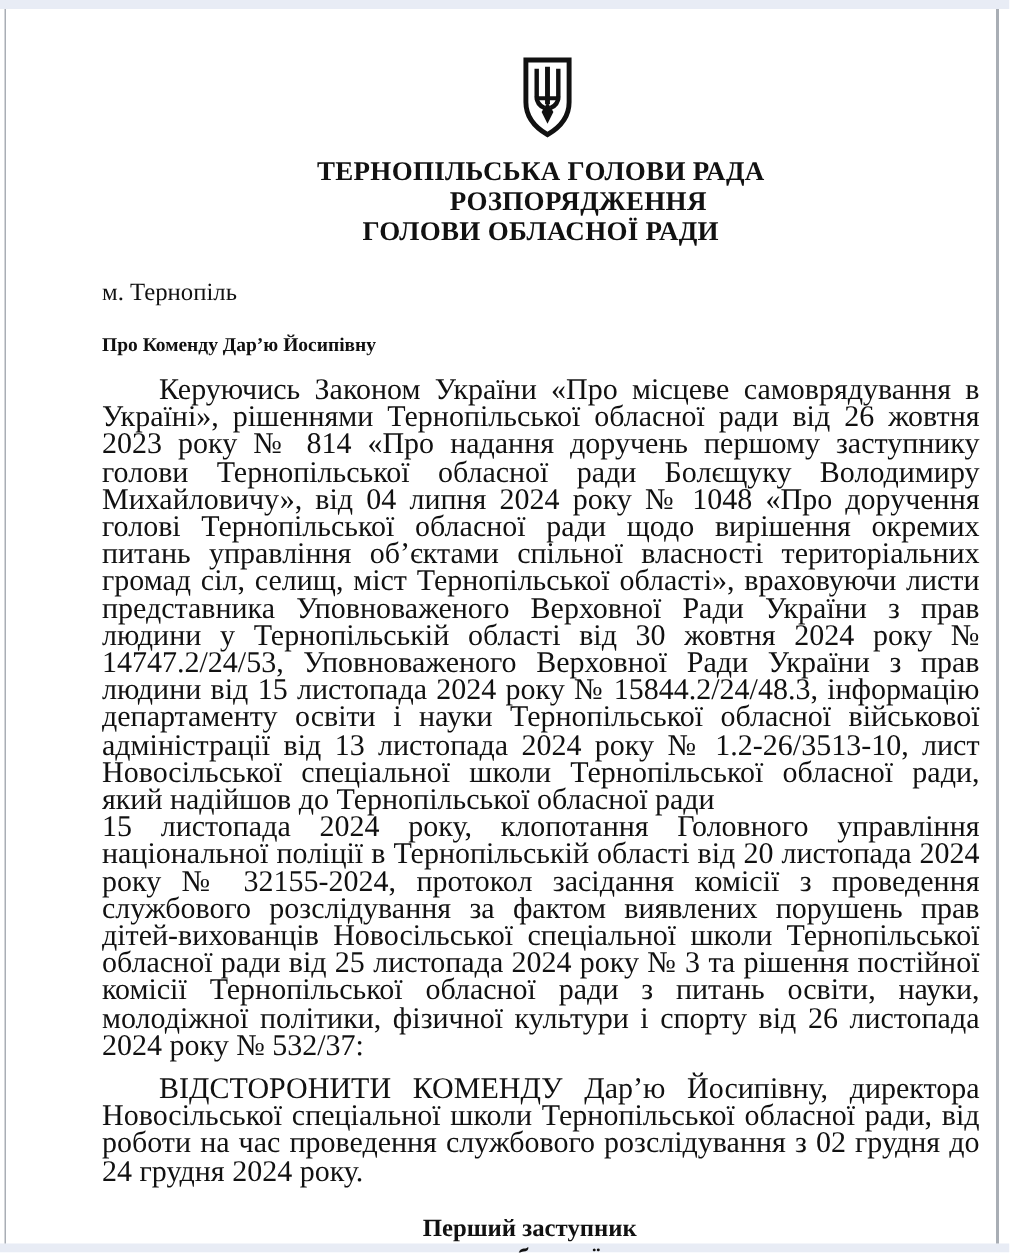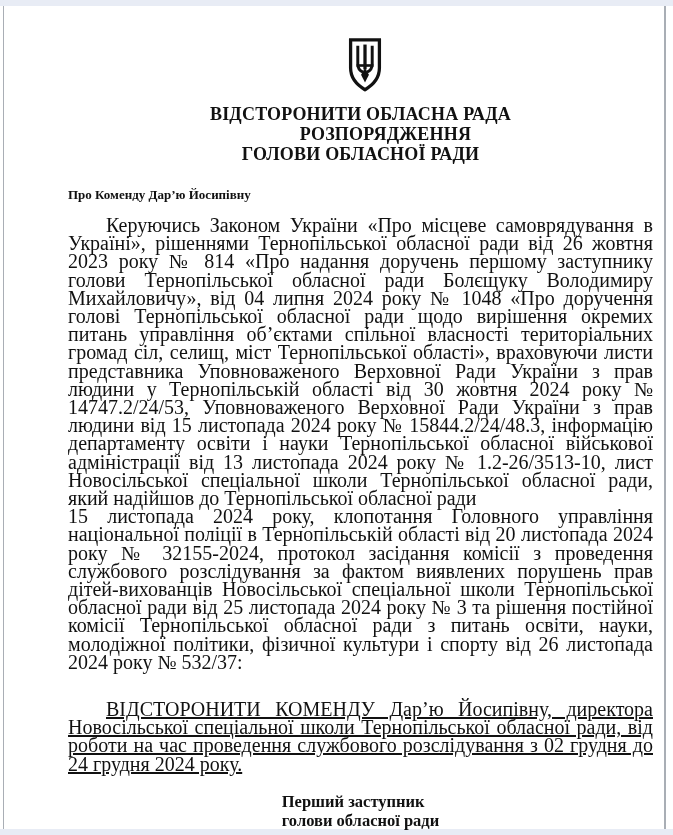--- a/index.html
+++ b/index.html
@@ -77,21 +77,21 @@
   }
 
   .body-para {
     margin: 0;
     font-size: 20px;
     line-height: 18.2px;
     text-align: justify;
     text-indent: 38px;
   }
   .body-para.first { margin-top: 11px; }
-  .body-para.second { margin-top: 29px; text-decoration: underline; }
+  .body-para.second { margin-top: 11px; }
 
   .signature-block {
     margin-top: 19px;
     display: flex;
     justify-content: center;
     align-items: flex-end;
     font-weight: 700;
     font-size: 16.5px;
     line-height: 19px;
   }
@@ -113,26 +113,27 @@
       <path d="M8 3 H52 V46 C52 62 42 72 30 79 C18 72 8 62 8 46 Z" fill="none" stroke="#111111" stroke-width="5"></path>
       <path d="M30 10 V48" stroke="#111111" stroke-width="5" fill="none"></path>
       <path d="M19 12 V40 C19 46 22 50 27 52" stroke="#111111" stroke-width="4.5" fill="none"></path>
       <path d="M41 12 V40 C41 46 38 50 33 52" stroke="#111111" stroke-width="4.5" fill="none"></path>
       <path d="M17 42 H43" stroke="#111111" stroke-width="4" fill="none"></path>
       <path d="M30 46 L36 56 L30 68 L24 56 Z" fill="#111111"></path>
     </svg>
   </div>
 
   <div class="doc-header">
-    <div>ВІДСТОРОНИТИ ОБЛАСНА РАДА</div>
+    <div>ТЕРНОПІЛЬСЬКА ГОЛОВИ РАДА</div>
     <div class="shift-right">РОЗПОРЯДЖЕННЯ</div>
     <div>ГОЛОВИ ОБЛАСНОЇ РАДИ</div>
   </div>
 
   <div class="date-block">
+    <div>м. Тернопіль</div>
   </div>
 
   <div class="subject-line">Про Коменду Дар’ю Йосипівну</div>
 
   <p class="body-para first">
     <span>Керуючись Законом України «Про місцеве самоврядування в Україні», рішеннями Тернопільської обласної ради від 26 жовтня 2023 року № 814 «Про надання доручень першому заступнику голови Тернопільської обласної ради Болєщуку Володимиру Михайловичу», від 04 липня 2024 року № 1048 «Про доручення голові Тернопільської обласної ради щодо вирішення окремих питань управління об’єктами спільної власності територіальних громад сіл, селищ, міст Тернопільської області», враховуючи листи представника Уповноваженого Верховної Ради України з прав людини у Тернопільській області від 30 жовтня 2024 року № 14747.2/24/53, Уповноваженого Верховної Ради України з прав людини від 15 листопада 2024 року № 15844.2/24/48.3, інформацію департаменту освіти і науки Тернопільської обласної військової адміністрації від 13 листопада 2024 року № 1.2-26/3513-10, лист Новосільської спеціальної школи Тернопільської обласної ради, який надійшов до Тернопільської обласної ради</span>
     <br>
     <span>15 листопада 2024 року, клопотання Головного управління національної поліції в Тернопільській області від 20 листопада 2024 року № 32155-2024, протокол засідання комісії з проведення службового розслідування за фактом виявлених порушень прав дітей-вихованців Новосільської спеціальної школи Тернопільської обласної ради від 25 листопада 2024 року № 3 та рішення постійної комісії Тернопільської обласної ради з питань освіти, науки, молодіжної політики, фізичної культури і спорту від 26 листопада 2024 року № 532/37:</span>
   </p>
 

